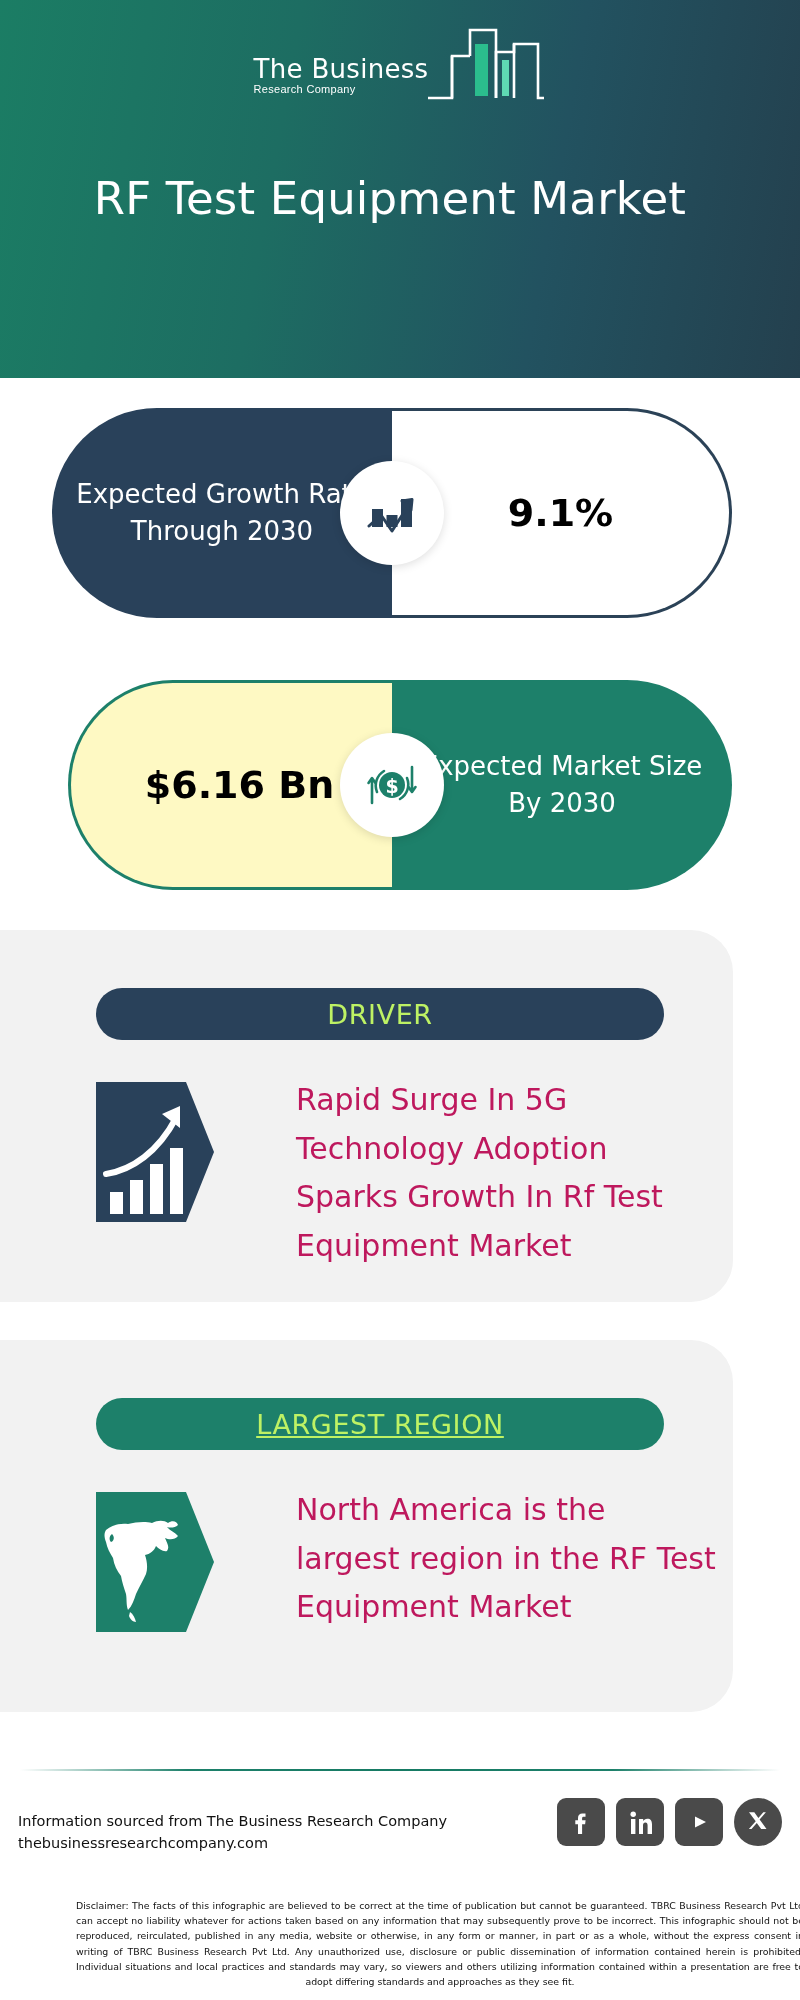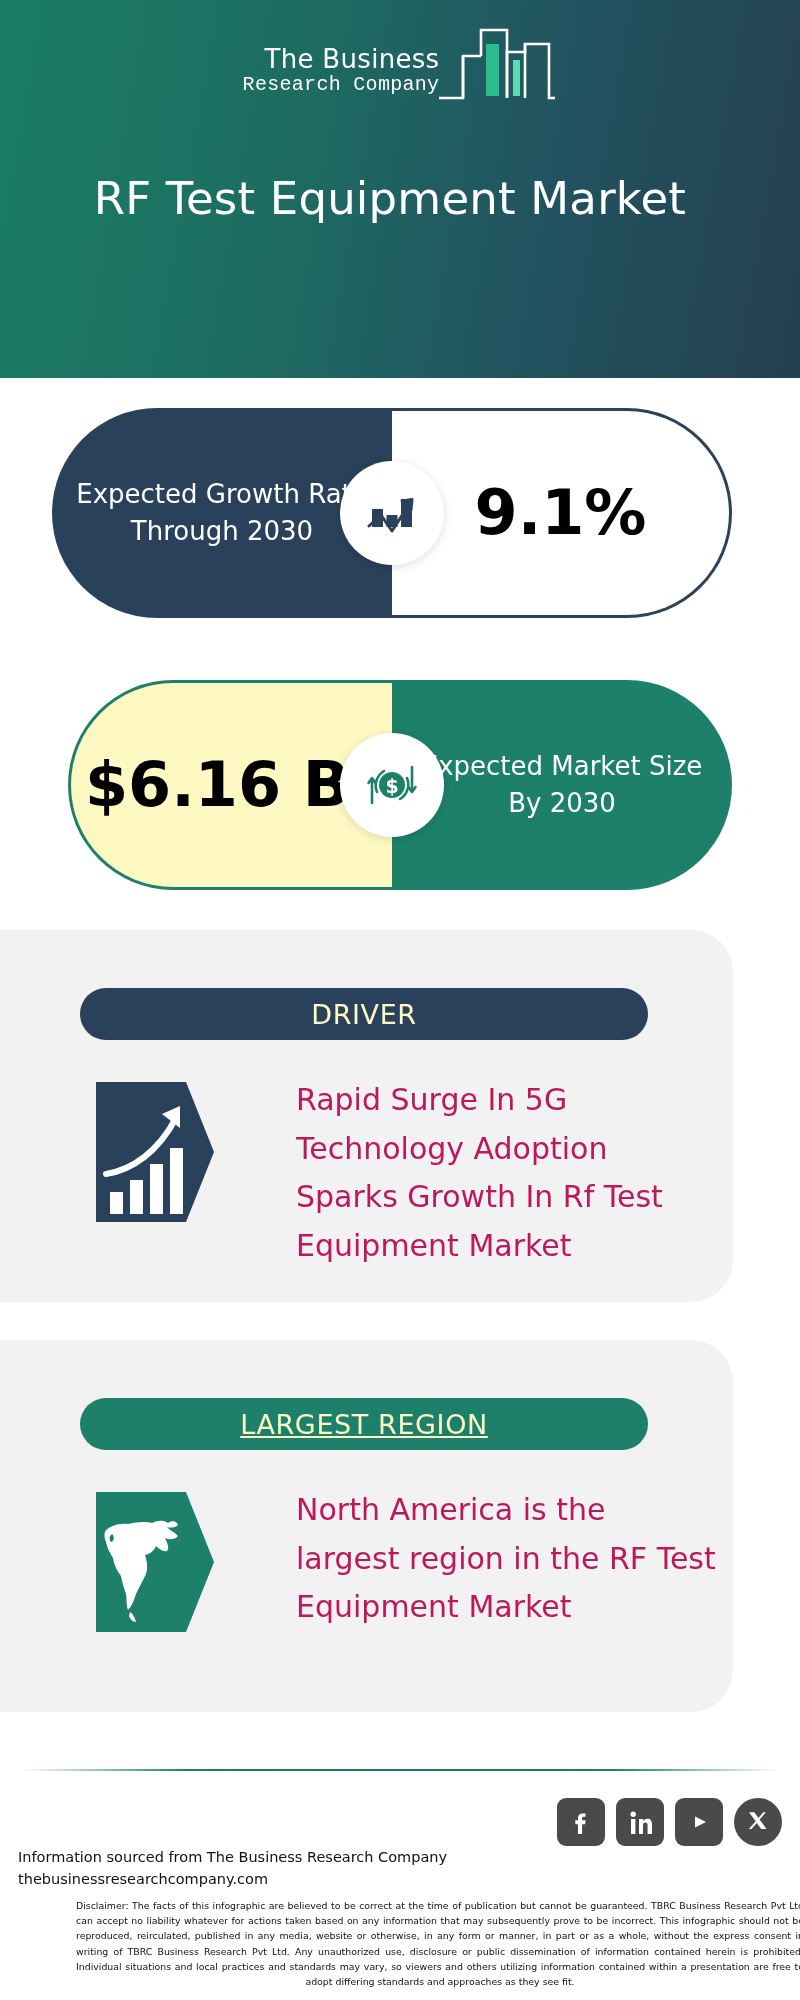--- a/index.html
+++ b/index.html
@@ -21,28 +21,28 @@
     overflow: hidden;
   }
   .logo-wrap {
     position: absolute;
     top: 22px; left: 0; width: 800px;
     display: flex; justify-content: center; align-items: flex-end;
   }
   .logo {
     display: flex; align-items: flex-end; gap: 0px;
   }
-  .logo-text { display: flex; flex-direction: column; align-items: flex-end; padding-bottom: 12px; }
+  .logo-text { display: flex; flex-direction: column; padding-bottom: 12px; }
   .logo-line1 {
     color: #ffffff; font-size: 26px; letter-spacing: .3px;
     font-family: "DejaVu Sans", sans-serif; font-weight: 400; line-height: 1.04;
   }
   .logo-line2 {
-    color: #ffffff; font-size: 20px; letter-spacing: .3px;
-    font-family: Liberation Mono, monospace; font-weight: 400; line-height: 1.15;
+    color: #ffffff; font-size: 11px; letter-spacing: .3px;
+    font-family: Liberation Sans, sans-serif; font-weight: 400; line-height: 1.15;
   }
   .logo-mark { margin-left: -2px; margin-bottom: 4px; }
 
   .title {
     position: absolute;
     top: 172px; left: 0; width: 780px;
     text-align: center;
     color: #ffffff;
     font-size: 45px;
     font-weight: 400;
@@ -61,21 +61,21 @@
     position: absolute; top: 0; height: 210px; width: 340px;
   }
   .stat .label-side {
     display: flex; align-items: center; justify-content: center;
     text-align: center; padding: 0 22px;
     font-size: 26px; line-height: 1.42; color: #ffffff;
     font-family: "DejaVu Sans", sans-serif;
   }
   .stat .value-side {
     display: flex; align-items: center; justify-content: center;
-    font-size: 62px; font-weight: 700; color: #000000;
+    font-size: 38px; font-weight: 700; color: #000000;
     font-family: "DejaVu Sans", sans-serif; text-align: center;
     line-height: 1.18;
   }
 
   
   #growth-card { top: 408px; }
   #growth-card .left {
     left: 0; background: #29415a;
     border-radius: 105px 0 0 105px;
   }
@@ -115,27 +115,27 @@
     left: 0;
     width: 733px;
     background: #f2f2f2;
     border-radius: 0 42px 42px 0;
   }
   #driver-panel { top: 930px; height: 372px; }
   #region-panel { top: 1340px; height: 372px; }
 
   .pill {
     position: absolute;
-    left: 80px;
+    left: 96px;
     top: 58px;
     width: 568px;
     height: 52px;
     border-radius: 30px;
     display: flex; align-items: center; justify-content: center;
-    color: #fef9c3;
+    color: #bef264;
     font-size: 27px;
     letter-spacing: .6px;
     font-family: "DejaVu Sans", sans-serif;
   }
   #driver-pill { background: #29415a; }
   #region-pill { background: #1d806a; text-decoration: underline; }
 
   .panel-icon {
     position: absolute;
     left: 96px;
@@ -158,21 +158,20 @@
   .divider {
     position: absolute;
     left: 20px; top: 1769px; width: 760px; height: 2px;
     background: linear-gradient(90deg, rgba(255,255,255,0) 0%, #1d806a 22%, #167a63 50%, #1d806a 78%, rgba(255,255,255,0) 100%);
   }
   .source {
     position: absolute;
     left: 18px; top: 1810px;
     font-size: 14.5px; line-height: 1.55; color: #111111;
     font-family: "DejaVu Sans", sans-serif;
-    margin-top: 36px;
   }
   .socials {
     position: absolute;
     right: 18px; top: 1798px;
     display: flex; gap: 11px; align-items: center;
   }
   .soc {
     width: 48px; height: 48px;
     background: #4a4a4a;
     border-radius: 9px;

